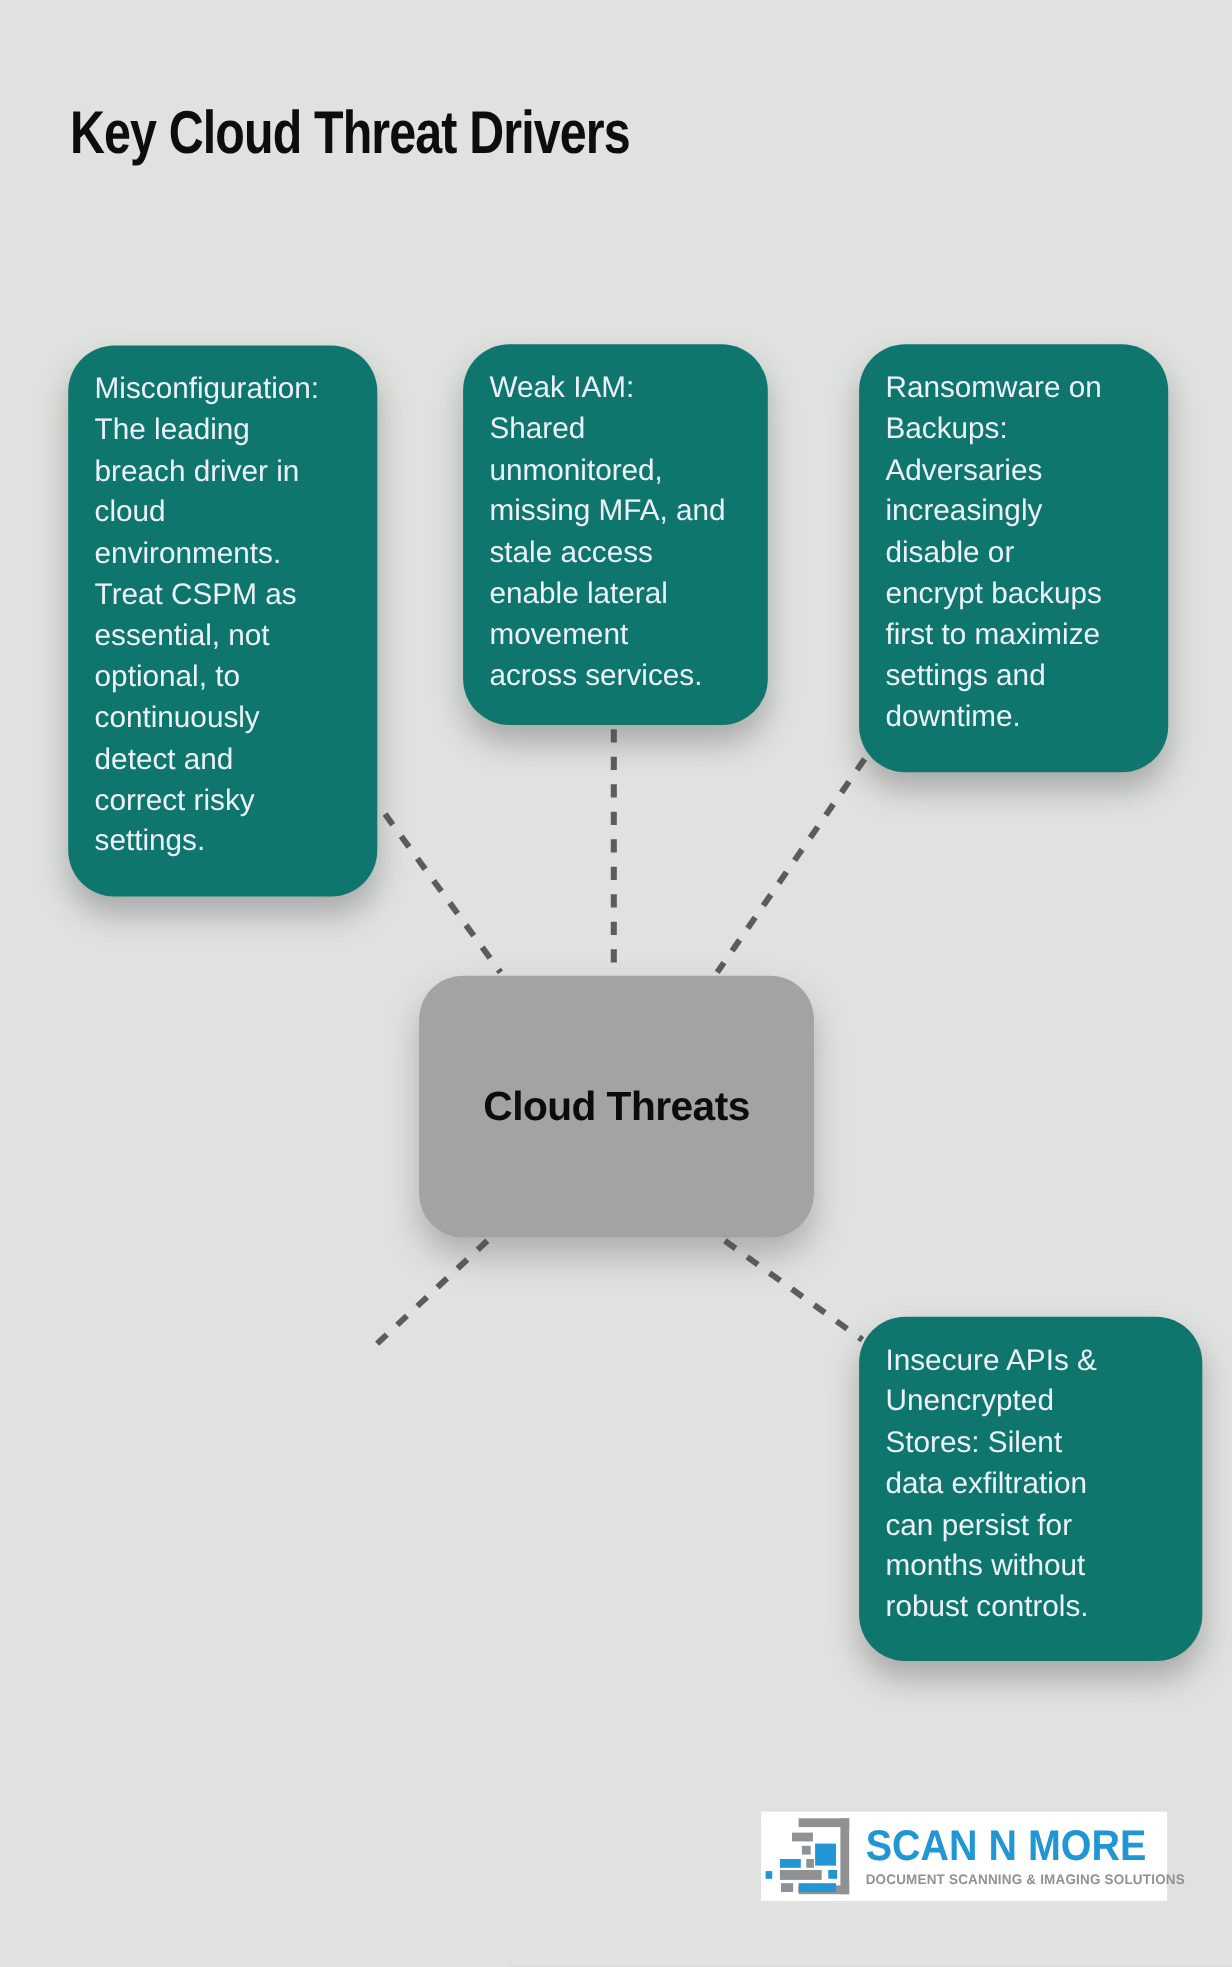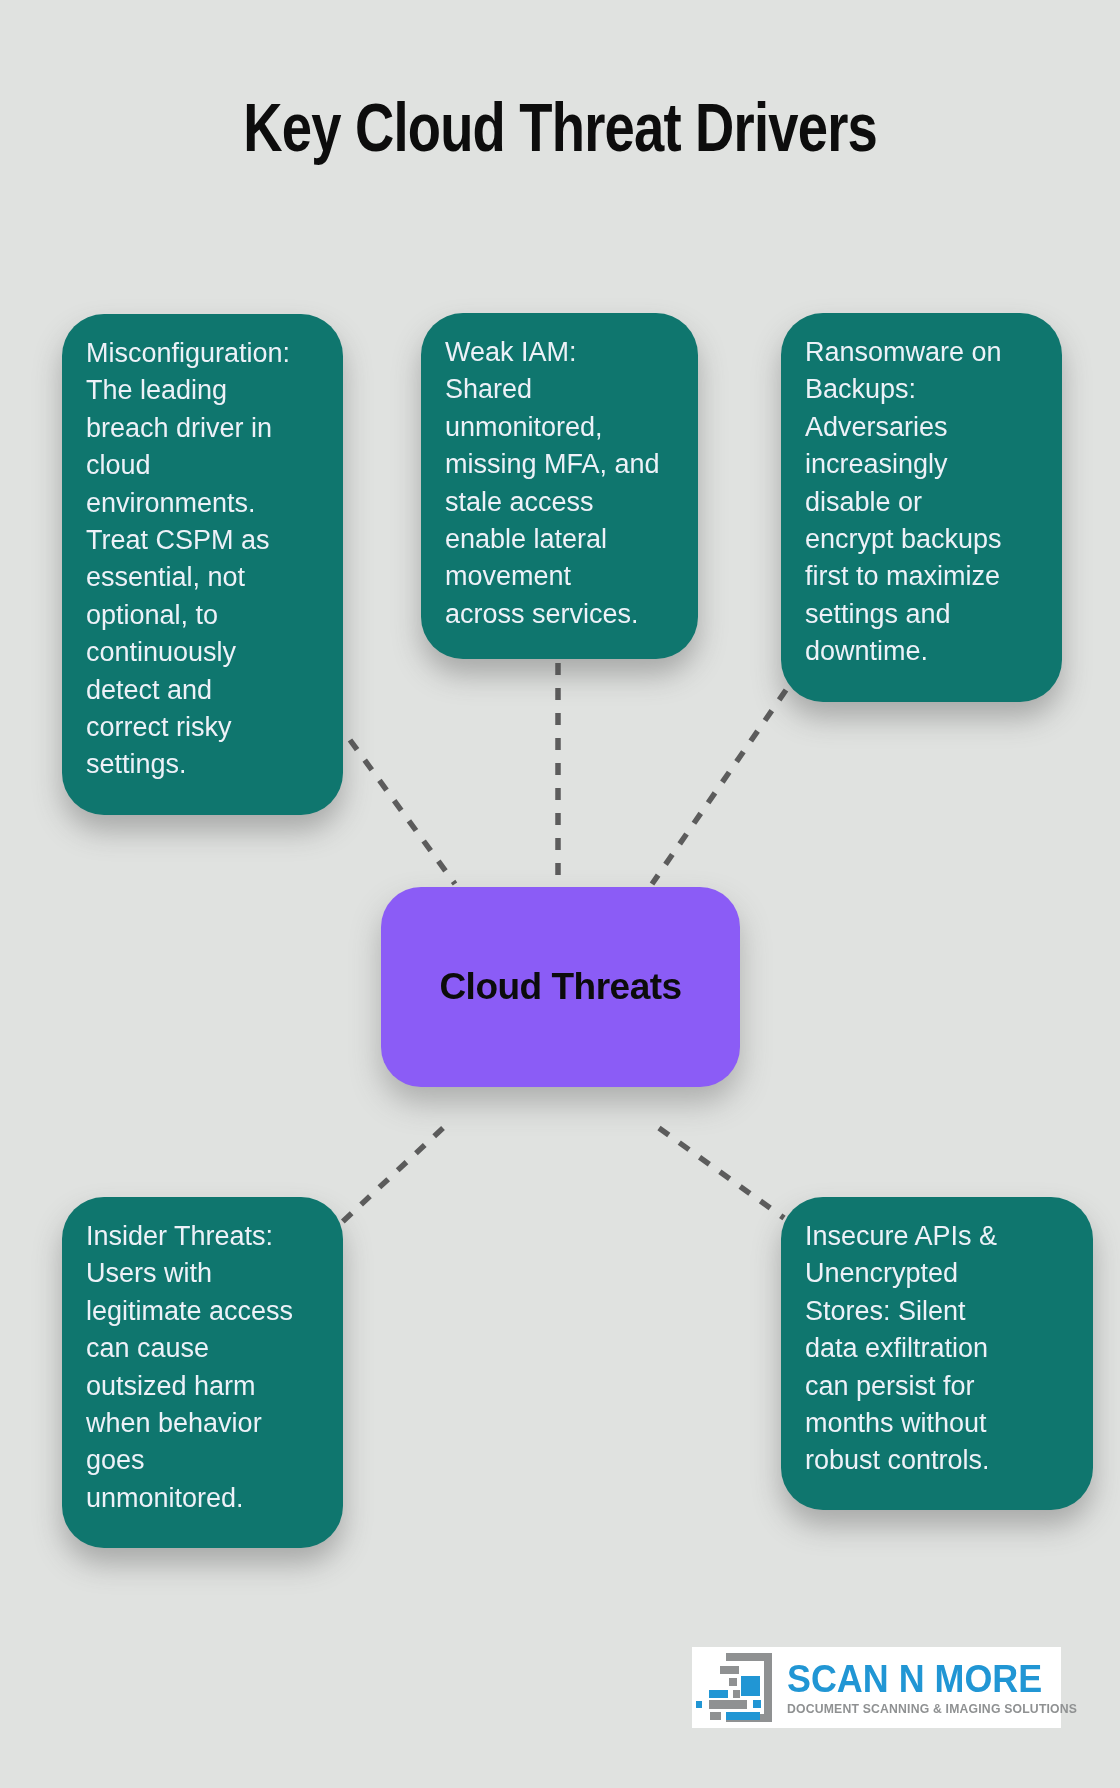--- a/index.html
+++ b/index.html
@@ -10,22 +10,21 @@
   .canvas{
     position:relative;
     width:1120px;height:1788px;
     margin:0 auto;
     background:#e0e2e0;
     overflow:hidden;
   }
   .title{
     position:absolute;
     left:0;top:88px;width:1120px;
-    text-align:center;
-    font-size:68px;
+    font-size:55px;
     font-weight:800;
     color:#0d0d0d;
     letter-spacing:-1px;
     margin:0;
   }
   .title > span{
     display:inline-block;
     transform:scaleX(0.80);
     transform-origin:50% 50%;
     white-space:nowrap;
@@ -47,22 +46,22 @@
     white-space:pre-line;
     box-shadow:0 16px 28px rgba(80,80,80,0.38);
   }
   .node-misconfiguration{left:62px;top:314px;width:281px;height:501px;}
   .node-weak-iam{left:421px;top:313px;width:277px;height:346px;}
   .node-ransomware{left:781px;top:313px;width:281px;height:389px;}
   .node-insider{left:62px;top:1197px;width:281px;height:351px;}
   .node-insecure-apis{left:781px;top:1197px;width:312px;height:313px;}
   .center-node{
     position:absolute;
-    left:381px;top:887px;width:359px;height:200px;
-    background:#8b5cf6;
+    left:381px;top:887px;width:359px;height:238px;
+    background:#a3a3a3;
     border-radius:40px;
     display:flex;align-items:center;justify-content:center;
     box-shadow:0 16px 30px rgba(80,80,80,0.35);
   }
   .center-label{
     font-size:37px;
     font-weight:800;
     color:#0c0c0c;
     letter-spacing:-0.5px;
   }
@@ -156,28 +155,20 @@
 disable or
 encrypt backups
 first to maximize
 settings and
 downtime.</div>
 
   <div class="center-node">
     <span class="center-label">Cloud Threats</span>
   </div>
 
-  <div class="node node-insider">Insider Threats:
-Users with
-legitimate access
-can cause
-outsized harm
-when behavior
-goes
-unmonitored.</div>
 
   <div class="node node-insecure-apis">Insecure APIs &amp;
 Unencrypted
 Stores: Silent
 data exfiltration
 can persist for
 months without
 robust controls.</div>
 
   <div class="logo-panel">

